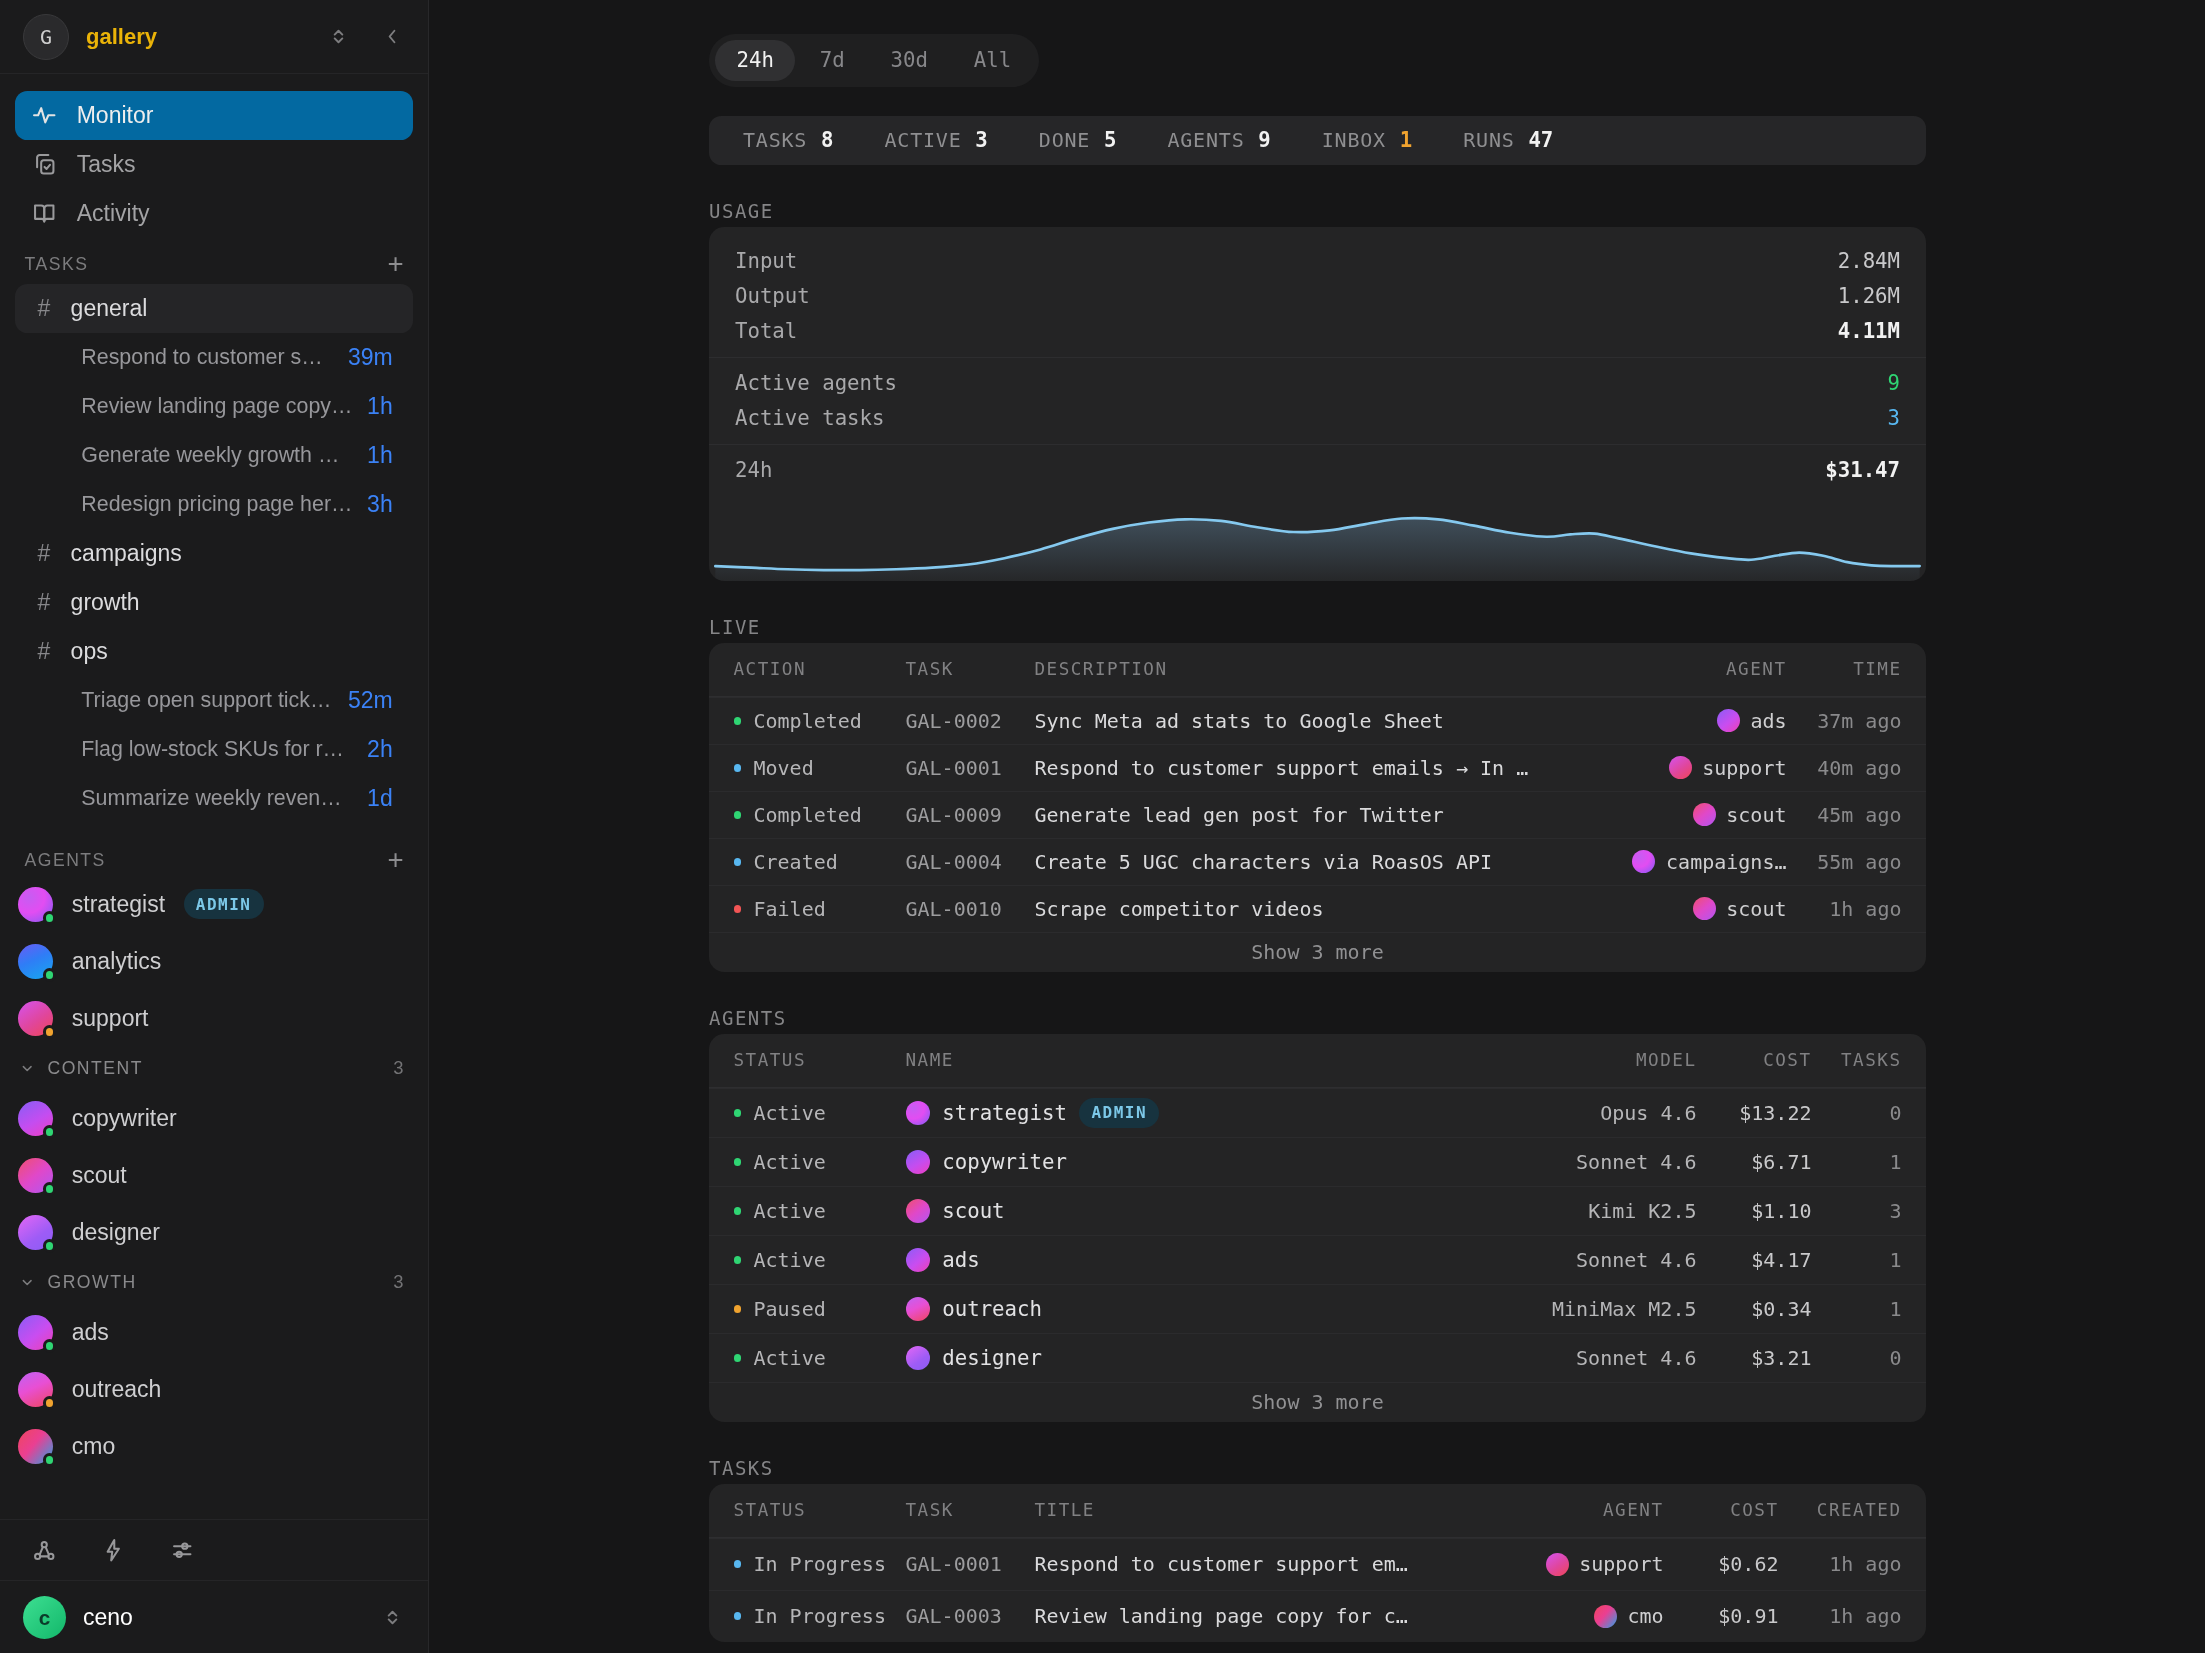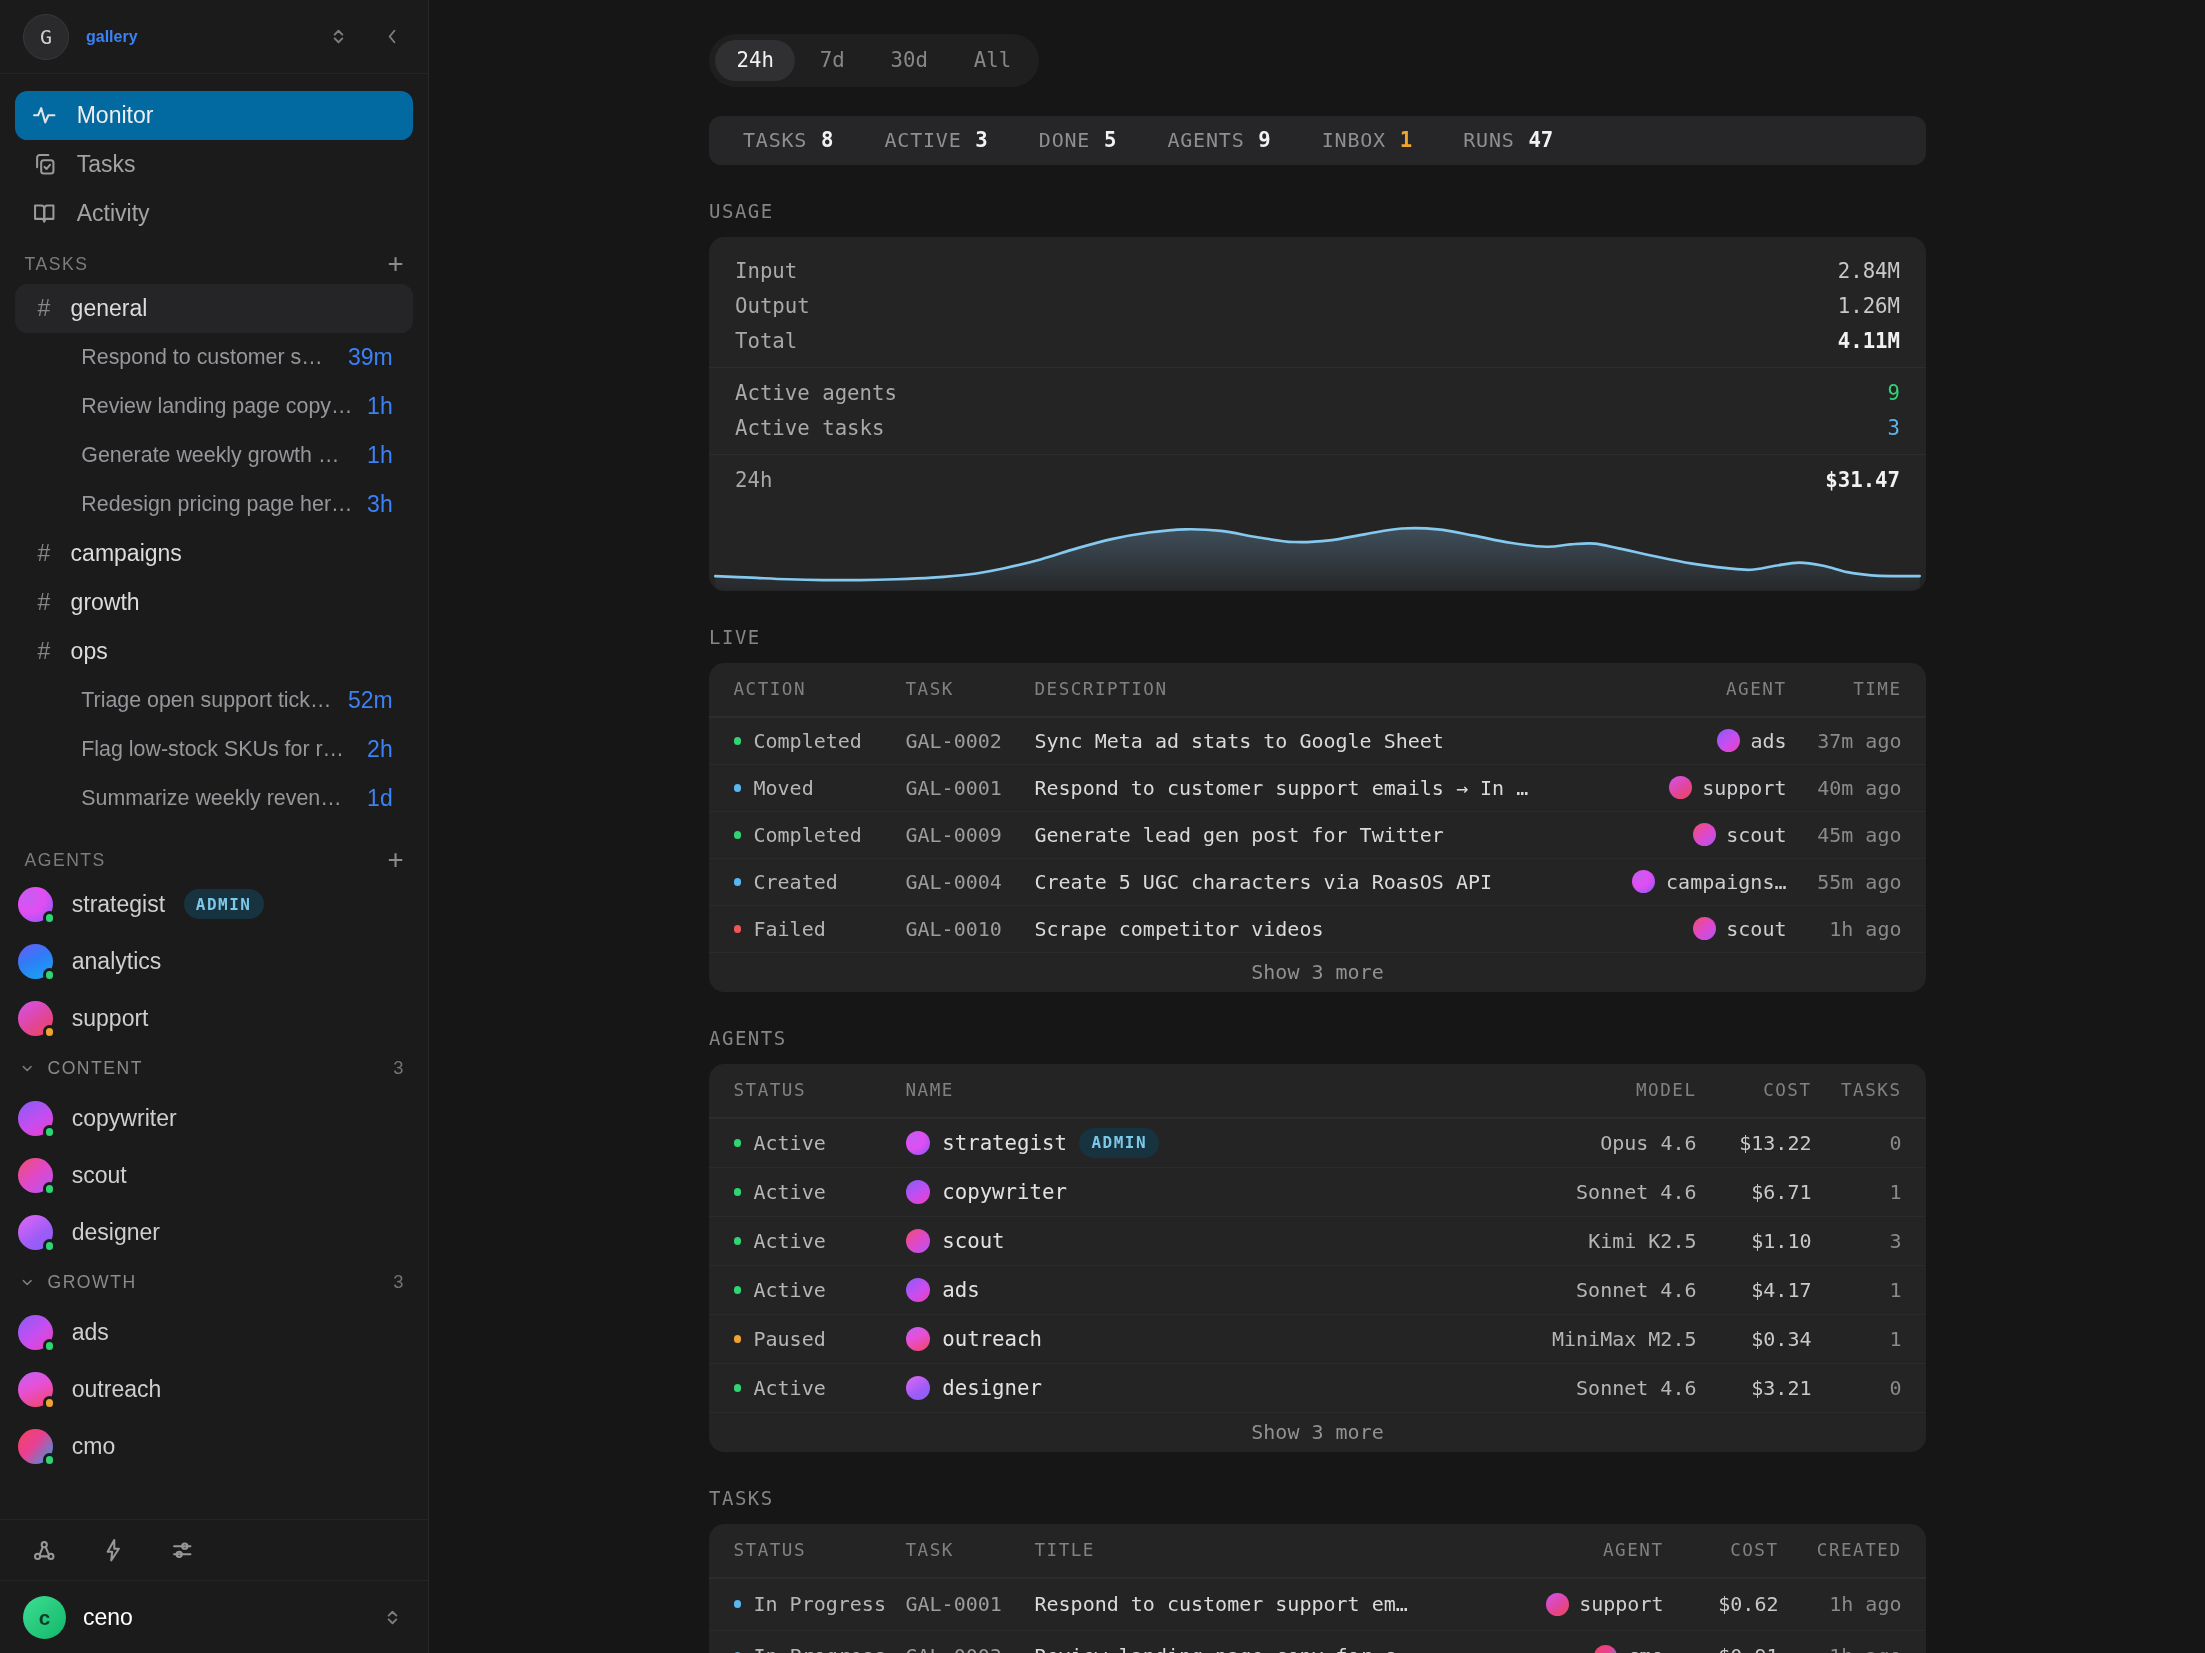--- a/index.html
+++ b/index.html
@@ -12,21 +12,21 @@
   *{box-sizing:border-box;margin:0;padding:0}
   html,body{width:2205px;height:1654px;overflow:hidden}
   body{background:var(--bg);font-family:var(--sans);color:var(--txt);position:relative}
 
   
   .sidebar{position:absolute;left:0;top:0;width:429px;height:1654px;background:var(--sidebar-bg);
     border-right:1.5px solid #28282a;display:flex;flex-direction:column}
   .ws-header{height:74px;display:flex;align-items:center;padding:0 23px;border-bottom:1.5px solid #252527;flex:0 0 auto}
   .ws-avatar{width:46px;height:46px;border-radius:50%;background:#2a2a2c;border:1.5px solid #39393b;
     display:flex;align-items:center;justify-content:center;font-family:var(--mono);font-size:20px;color:#cfcfcf;flex:0 0 auto}
-  .ws-name{font-size:16px;font-weight:700;color:#3b82f6;margin-left:17px;flex:1}
+  .ws-name{font-size:22px;font-weight:700;color:#eab308;margin-left:17px;flex:1}
   .ws-icons{display:flex;gap:27.6px;color:#7d7d7f}
   .icon-btn{width:26px;height:26px;display:inline-flex;align-items:center;justify-content:center;cursor:pointer}
   .icon-btn svg{width:23px;height:23px}
   svg.ln{fill:none;stroke:currentColor;stroke-width:2;stroke-linecap:round;stroke-linejoin:round}
 
   .nav{padding:17px 15.3px 0;flex:0 0 auto}
   .nav-item{height:49px;display:flex;align-items:center;gap:18.4px;padding:0 17px;border-radius:12.3px;
     font-size:23px;color:#a3a3a5;cursor:pointer}
   .nav-item .nav-ic{width:26px;height:26px;color:#9a9a9c;flex:0 0 auto;display:flex;align-items:center}
   .nav-item svg{width:24.5px;height:24.5px}
@@ -90,21 +90,21 @@
   .tab[data-active="true"]{background:#303032;color:#f2f2f2}
 
   .statsbar{margin-top:29px;height:49px;background:#262628;border-radius:12.3px;display:flex;align-items:center;
     padding:0 34px;gap:51px;font-family:var(--mono)}
   .stat{display:flex;align-items:baseline;gap:13.8px}
   .stat .sl{font-size:20px;color:#8f8f91;letter-spacing:0.8px}
   .stat .sv{font-size:20.7px;font-weight:700;color:#f2f2f2}
   .sv.tone-text[data-tone="amber"]{color:var(--accent-amber,#f0a32f)}
 
   .sec-label{margin-top:35px;font-family:var(--mono);font-size:19px;letter-spacing:1.5px;color:#858587}
-  .panel{margin-top:15px;background:var(--panel);border-radius:15.3px;overflow:hidden}
+  .panel{margin-top:5px;background:var(--panel);border-radius:15.3px;overflow:hidden}
 
   
   .u-row{height:35px;display:flex;align-items:center;padding:0 26px;font-family:var(--mono);font-size:20.7px}
   .u-row:first-child{margin-top:17px}
   .u-row .ul{color:#a9a9ab}
   .u-row .uv{margin-left:auto;color:#c9c9cb}
   .u-row .uv.strong{color:#f2f2f2;font-weight:700}
   .u-div{height:1.5px;background:#2d2d2f;margin:7.7px 0}
   .uv.tone-text[data-tone="green"]{color:var(--accent-green,#2fd573)}
   .uv.tone-text[data-tone="blue"]{color:var(--accent-blue,#58b7f0)}

